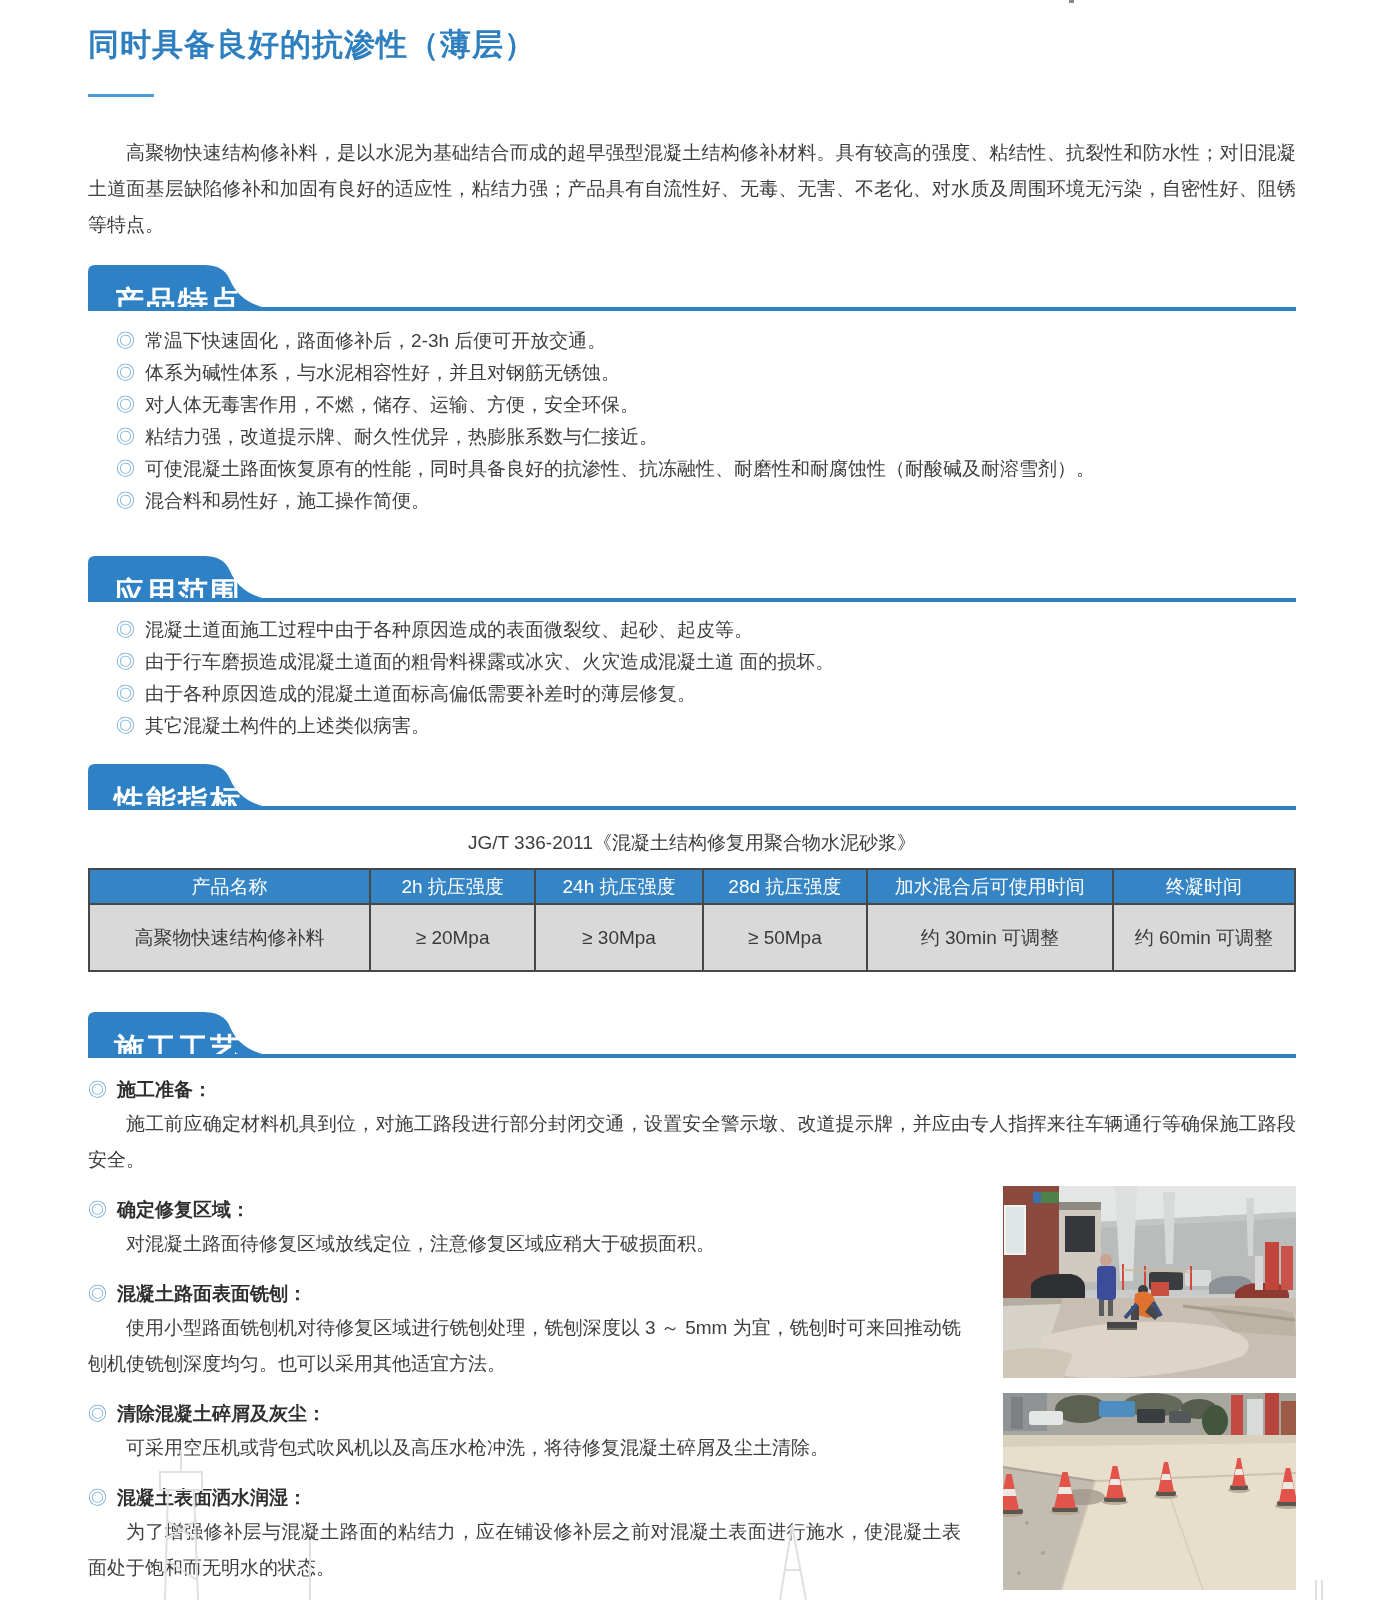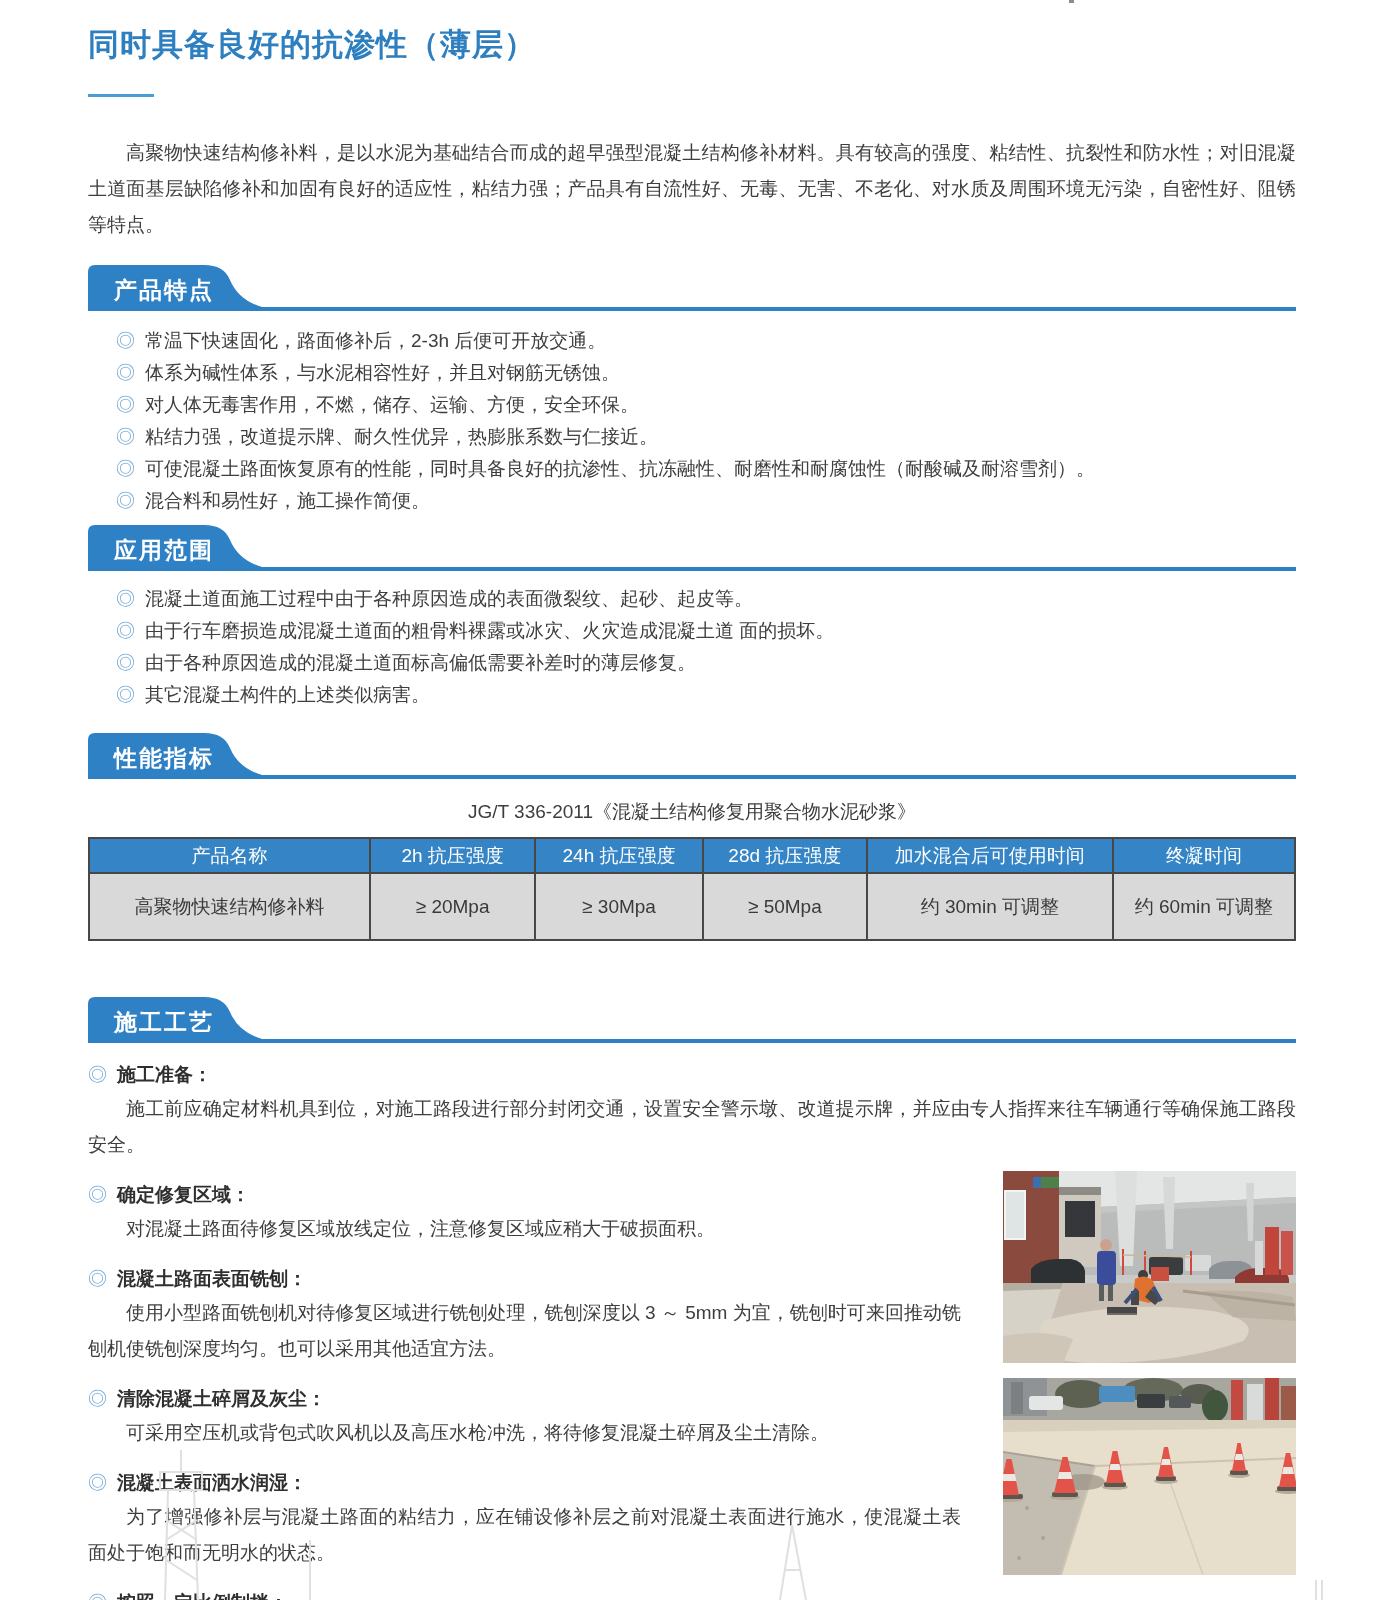--- a/index.html
+++ b/index.html
@@ -9,25 +9,25 @@
   }
   .content{position:absolute;left:88px;top:0;width:1208px;}
   .top-speck{position:absolute;left:1069px;top:0;width:5px;height:3px;background:#8a8a8a;}
 
   .doc-title{margin:0;padding-top:24px;font-size:31px;font-weight:bold;color:#2e7fc0;letter-spacing:1px;}
   .title-dash{width:66px;height:3px;background:#4a9ed8;margin-top:28px;}
   .intro{margin:38px 0 0;font-size:19px;line-height:36px;text-indent:2em;text-align:justify;color:#3e3e3e;}
 
   .sec-head{position:relative;height:46px;}
   .sec-head.mt1{margin-top:22px;}
-  .sec-head.mt2{margin-top:8px;}
+  .sec-head.mt2{margin-top:39px;}
   .sec-head.mt3{margin-top:22px;}
-  .sec-head.mt4{margin-top:56px;}
+  .sec-head.mt4{margin-top:40px;}
   .tab-shape{position:absolute;left:0;top:0;width:184px;height:46px;}
-  .sec-title{position:absolute;left:26px;top:4px;height:42px;line-height:42px;font-size:23px;font-weight:bold;color:#ffffff;letter-spacing:2px;}
+  .sec-title{position:absolute;left:26px;top:16px;height:42px;line-height:42px;font-size:30px;font-weight:bold;color:#ffffff;letter-spacing:2px;}
   .sec-line{position:absolute;left:0;right:0;bottom:0;height:4px;background:#2e81c5;}
 
   ul.bullets{list-style:none;margin:14px 0 0;padding:0;}
   ul.bullets.apps{margin-top:12px;}
   ul.bullets li{font-size:19px;line-height:32px;color:#3e3e3e;margin-left:28px;}
   .bul{color:#74aad7;margin-right:10px;font-size:19px;}
 
   .std-note{margin:20px 0 0;text-align:center;font-size:19px;color:#3e3e3e;}
   table.perf{width:100%;border-collapse:collapse;margin-top:12px;table-layout:fixed;}
   table.perf th{background:#3585c6;color:#fff;font-weight:normal;font-size:19px;height:33px;border:2px solid #474747;padding:0;}

